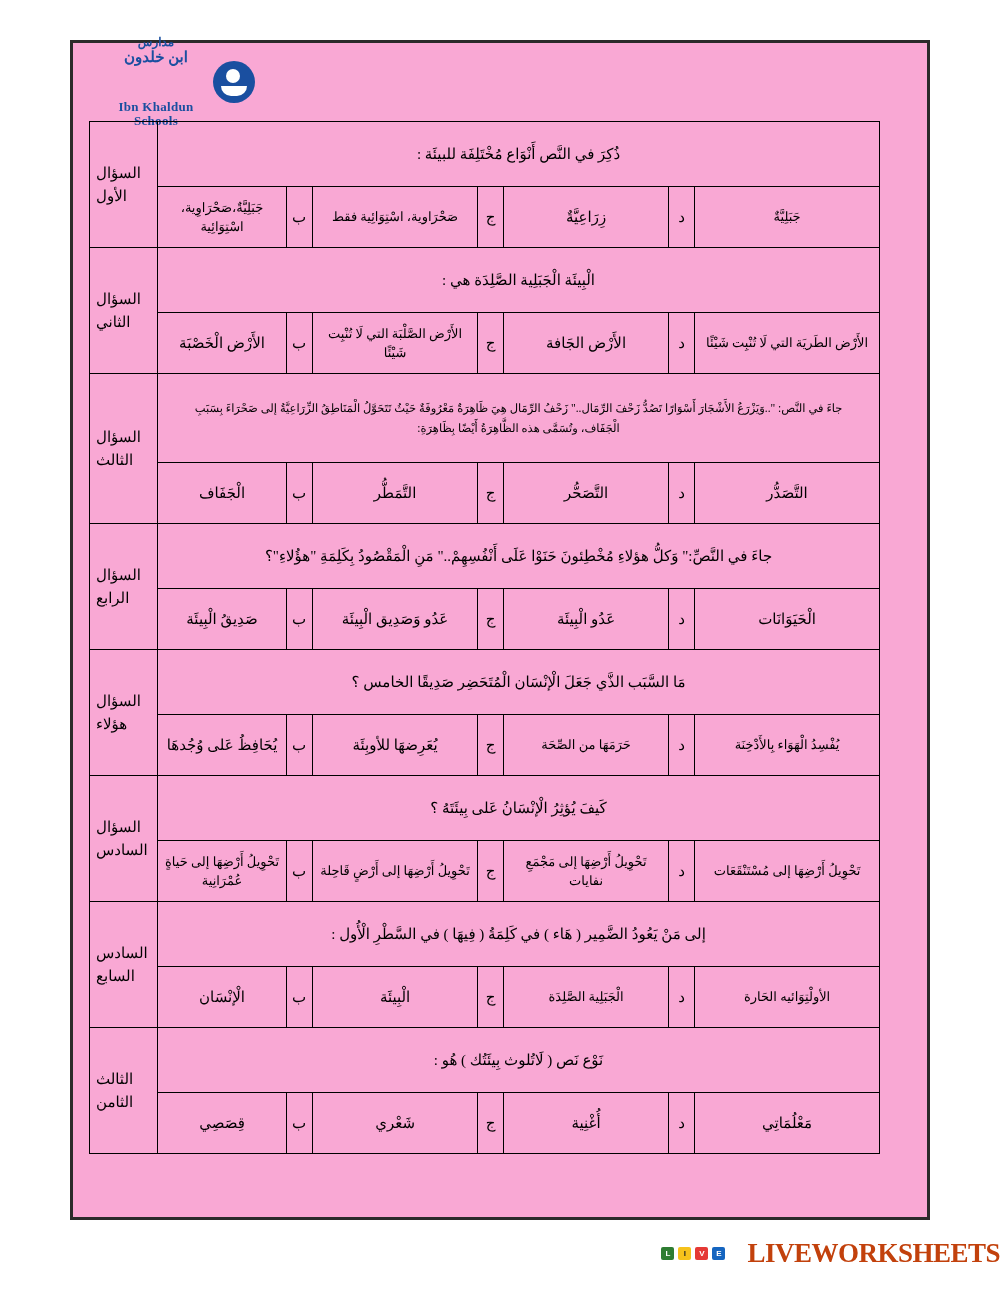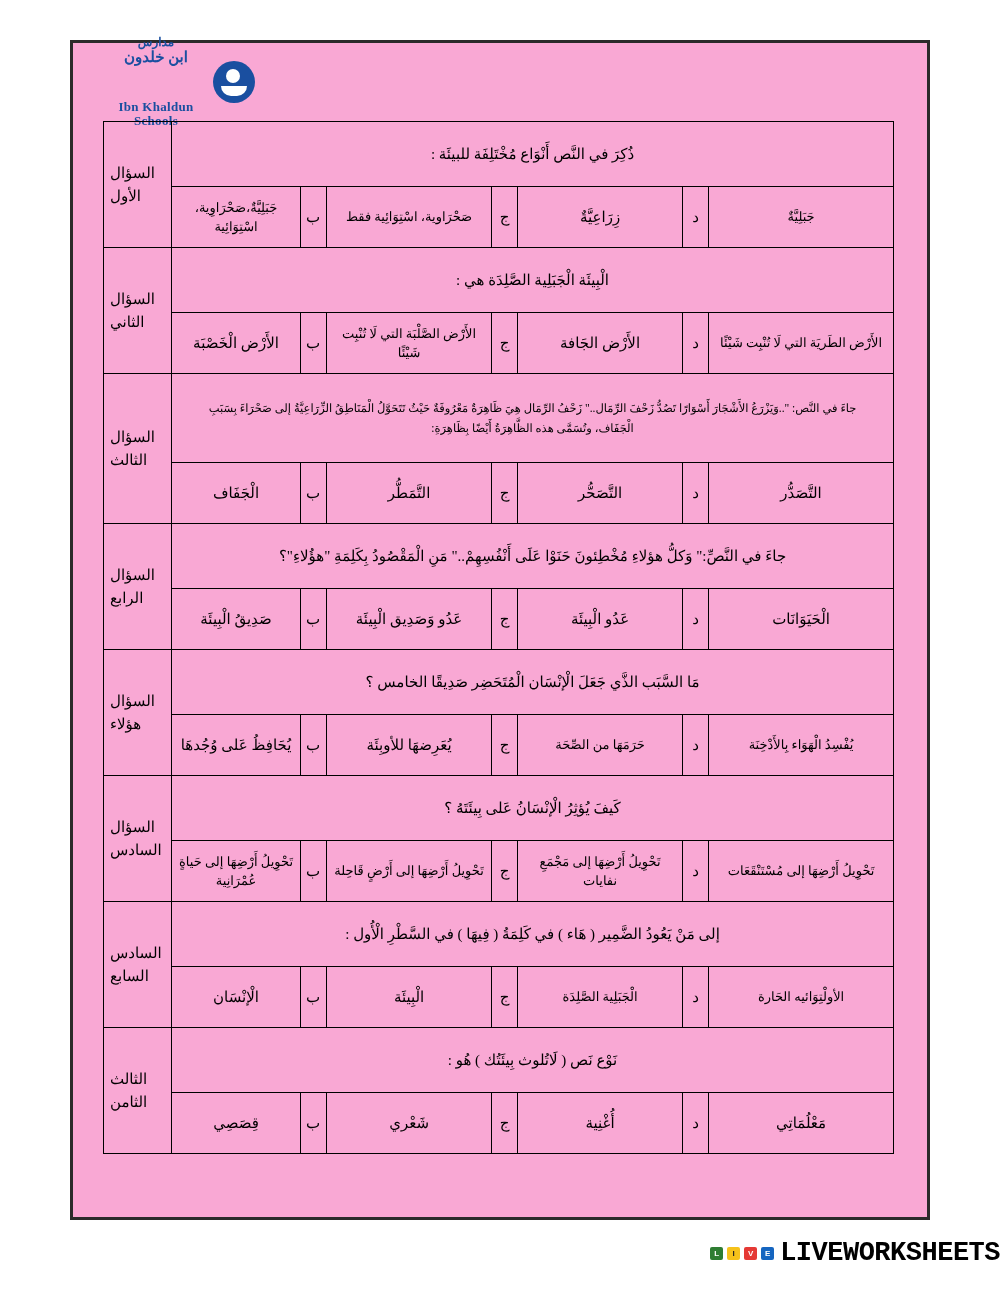--- a/index.html
+++ b/index.html
@@ -53,21 +53,21 @@
     text-align:center;
     color:#1a4fa0;
     font-weight:bold;
   }
   .logo-text .l1{font-size:12px;display:block;}
   .logo-text .l2{font-size:15px;display:block;}
   .logo-text .l3{font-size:13px;display:block;letter-spacing:.3px;margin-top:34px;}
 
   table.quiz{
     position:absolute;
-    left:30px;
+    left:16px;
     top:78px;
     width:790px;
     border-collapse:collapse;
     table-layout:fixed;
   }
   table.quiz td{
     border:1px solid #000;
     padding:4px 6px;
     vertical-align:middle;
     font-size:15px;
@@ -128,26 +128,26 @@
     font-weight:bold;
     text-align:center;
     line-height:13px;
     border-radius:2px;
   }
   .lw-l{background:#2e7d32;}
   .lw-i{background:#f6c21b;color:#222;}
   .lw-v{background:#e53935;}
   .lw-e{background:#1565c0;}
   .lw-word{
-    font-family:Liberation Mono, monospace;
+    font-family:Liberation Serif, serif;
     font-weight:bold;
     font-size:27px;
     letter-spacing:-0.5px;
-    color:#000000;
-    margin-left:6px;
+    color:#c2410c;
+    margin-left:22px;
   }
 </style>
 </head>
 <body>
 
 <div class="page">
 
   <div class="logo">
     <div class="logo-mark"></div>
     <div class="logo-text">

